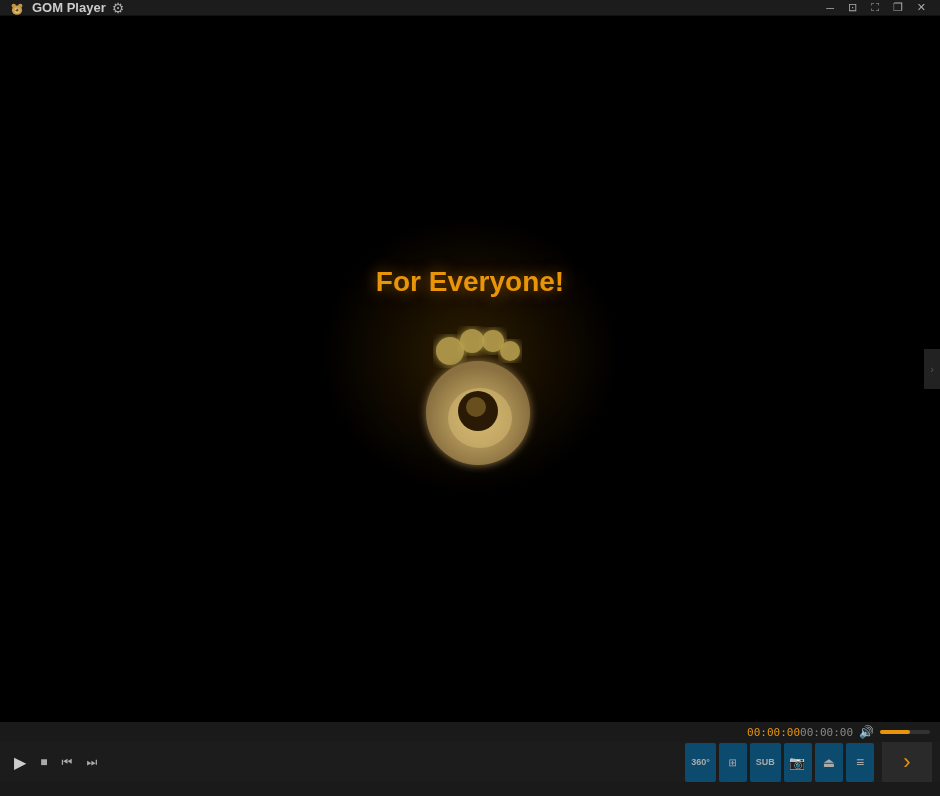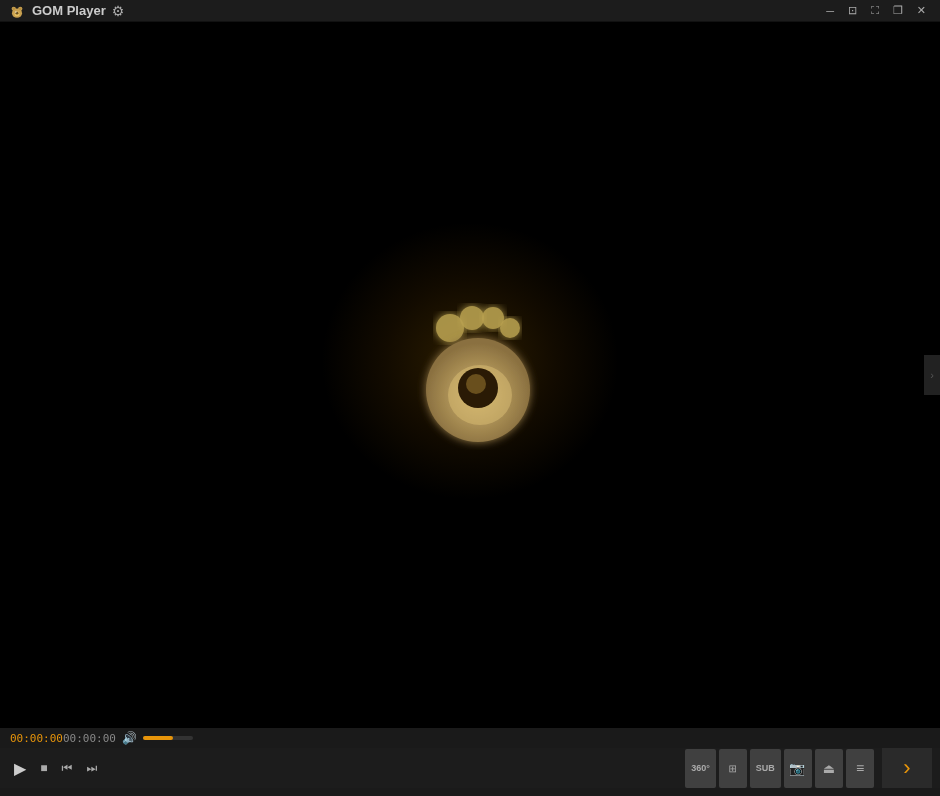--- a/index.html
+++ b/index.html
@@ -8,21 +8,21 @@
       height: 796px;
       background: #1a1a1a;
       font-family: Arial, sans-serif;
       overflow: hidden;
       user-select: none;
     }
 
     
     #titlebar {
       width: 100%;
-      height: 22px;
+      height: 16px;
       background: #1c1c1c;
       display: flex;
       align-items: center;
       justify-content: space-between;
       padding: 0 8px;
       border-bottom: 1px solid #111;
     }
     #titlebar-left {
       display: flex;
       align-items: center;
@@ -140,21 +140,21 @@
       flex-direction: column;
     }
 
     
     #progress-area {
       height: 20px;
       background: #1a1a1a;
       display: flex;
       align-items: center;
       padding: 0 10px;
-      justify-content: flex-start;
+      justify-content: flex-end;
     }
     #time-left {
       color: #e8950a;
       font-size: 11px;
       font-family: monospace;
     }
     #time-right-group {
       display: flex;
       align-items: center;
       gap: 6px;
@@ -209,21 +209,21 @@
       color: #ccc;
       font-size: 12px;
       padding: 4px 8px;
       margin: 0 6px;
       border-radius: 2px;
       white-space: nowrap;
       overflow: hidden;
     }
 
     .icon-btn {
-      background: #404040;
+      background: #0c4a6e;
       border: none;
       color: #aaa;
       font-size: 11px;
       padding: 4px 6px;
       cursor: pointer;
       border-radius: 2px;
       min-width: 28px;
       height: 39px;
       display: flex;
       align-items: center;
@@ -281,20 +281,21 @@
     <button class="win-btn">⛶</button>
     <button class="win-btn">❐</button>
     <button class="win-btn close">✕</button>
   </div>
 </div>
 
 <div id="video-area">
   <div class="glow-bg"></div>
 
   <div class="content-center">
+    <div id="for-everyone-text">For Everyone!</div>
 
     <svg id="gom-logo" viewBox="0 0 160 150">
 
       <defs>
         <filter id="glow">
           <feGaussianBlur stdDeviation="4" result="coloredBlur"></feGaussianBlur>
           <feMerge>
             <feMergeNode in="coloredBlur"></feMergeNode>
             <feMergeNode in="SourceGraphic"></feMergeNode>
           </feMerge>

